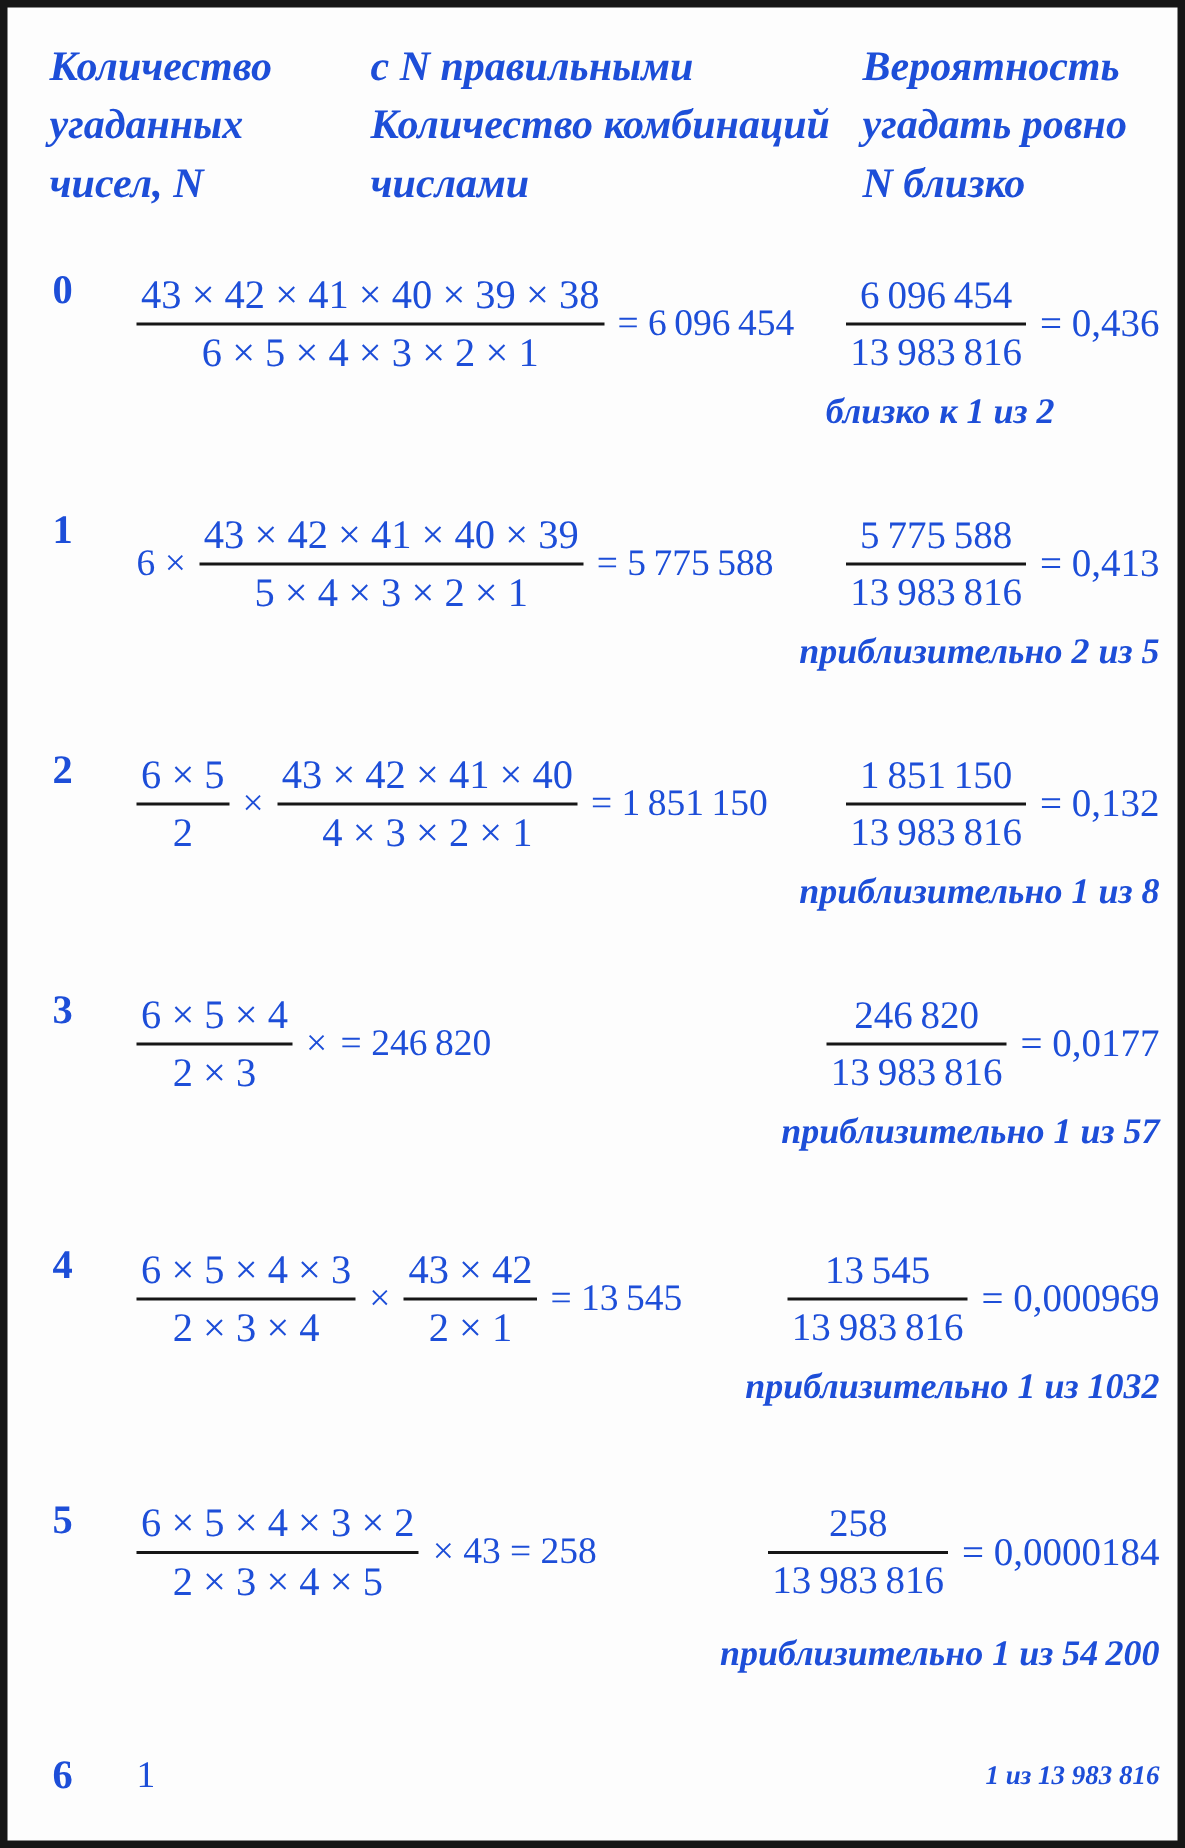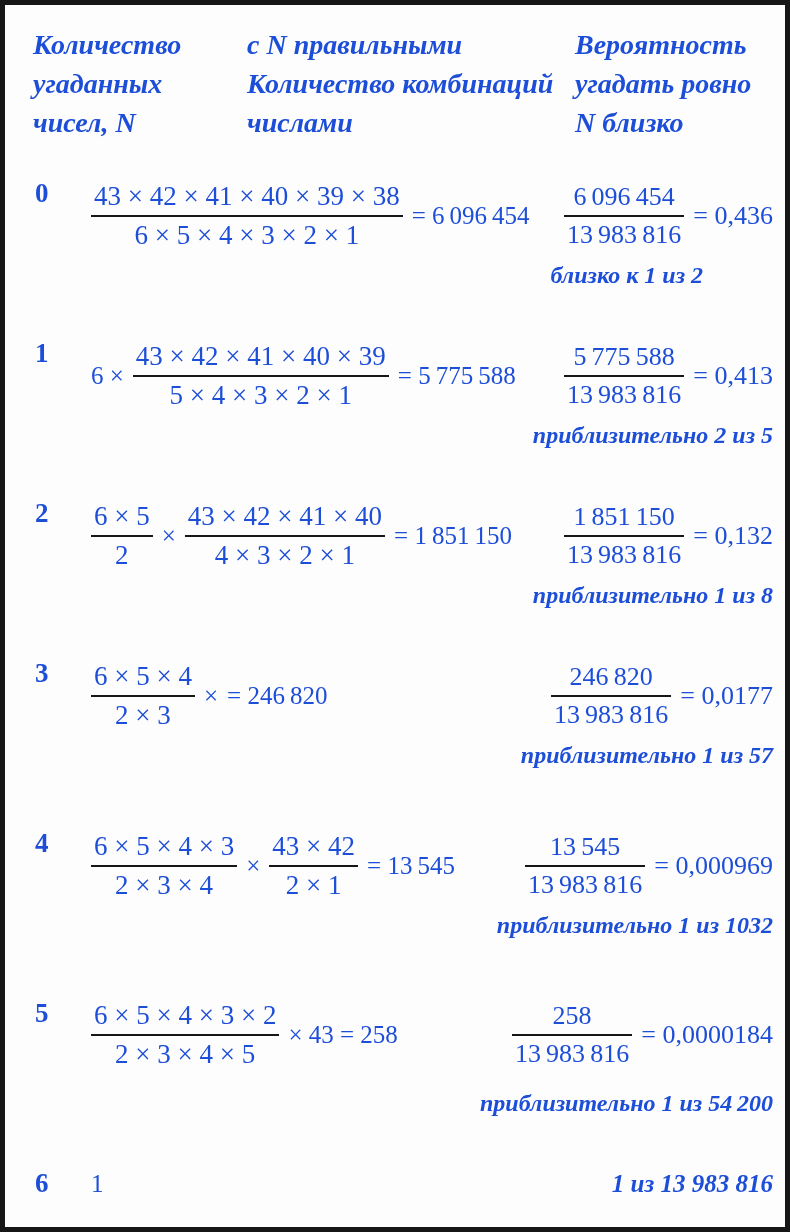--- a/index.html
+++ b/index.html
@@ -28,21 +28,21 @@
   .c3band{height:112px;display:flex;align-items:center;justify-content:flex-end;gap:9px;}
   .col3 .fline,.col3 .mtext{font-size:26px;}
   .note{text-align:right;font-style:italic;font-weight:bold;font-size:24px;
         margin-top:-10px;white-space:nowrap;}
   .row-0 .note{padding-right:70px;}
   .row-5 .band,.row-5 .c3band{height:130px;}
   .row-5 .n{top:30px;}
   
   .last .band,.last .c3band{height:87px;}
   .last .n{top:30px;}
-  .last .note{margin-top:0;font-size:25px;}
+  .last .note{margin-top:0;font-size:18px;}
   .last .c3band{align-items:center;}
 </style>
 </head>
 <body>
 
 <div class="page">
 
   <div class="header">
     <div class="hcol hcol1">
       <div>Количество</div>

